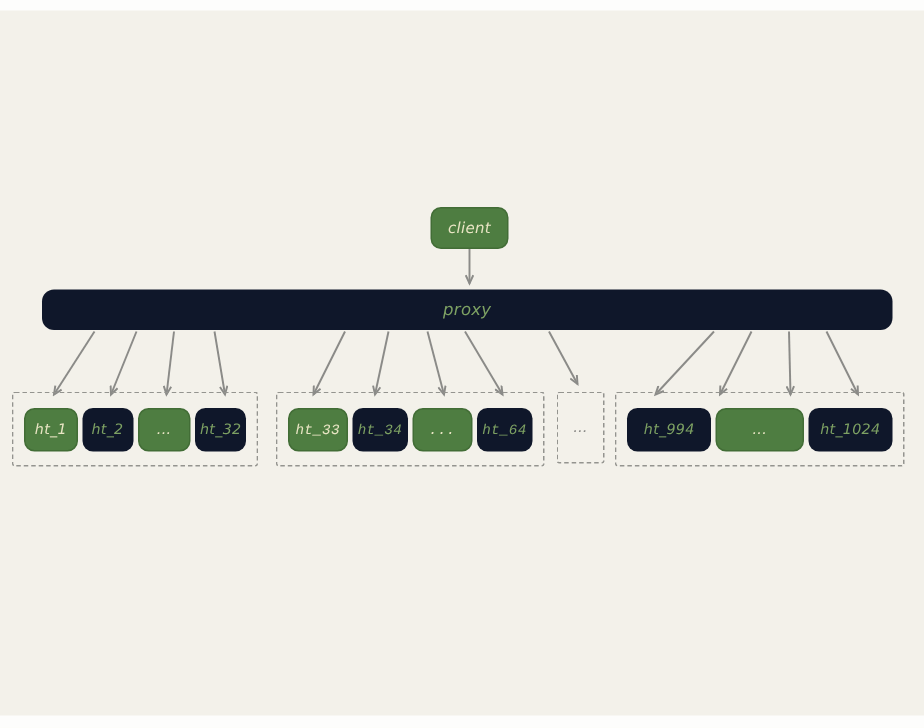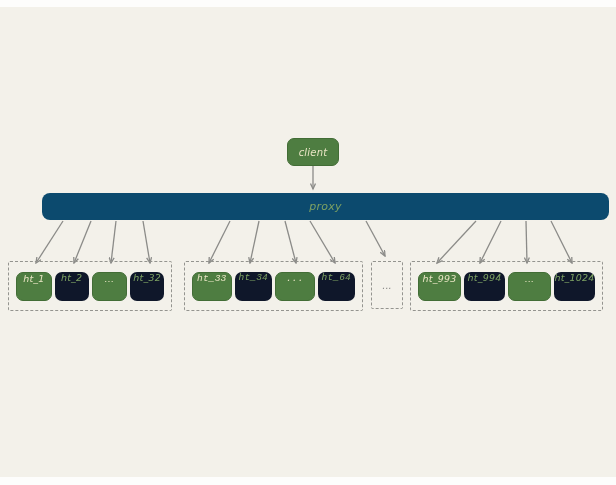--- a/index.html
+++ b/index.html
@@ -47,25 +47,25 @@
     top: 138px;
     width: 52px;
     height: 28px;
     background: #4e7d41;
     border: 1px solid #426d36;
     border-radius: 7px;
     color: #e9e5c4;
     font-size: 10px;
   }
   .node-proxy {
-    left: 42px;
+    left: 28px;
     top: 193px;
     width: 567px;
     height: 27px;
-    background: #0c4a6e;
+    background: #0f172a;
     border-radius: 8px;
     color: #7da163;
     font-size: 11px;
     text-align: right;
   }
   .group {
     position: absolute;
     top: 261px;
     height: 50px;
     z-index: 3;
@@ -78,21 +78,21 @@
     gap: 3px;
     padding: 0 7px;
   }
   .group-1 { left: 8px;   width: 164px; }
   .group-2 { left: 184px; width: 179px; font-family: Liberation Mono, monospace; }
   .group-3 { left: 410px; width: 193px; }
   .box {
     flex: 1 1 0;
     height: 29px;
     display: flex;
-    align-items: flex-start;
+    align-items: center;
     justify-content: center;
     border-radius: 7px;
     font-size: 9.5px;
     font-style: italic;
     letter-spacing: 0.2px;
     white-space: nowrap;
     overflow: hidden;
   }
   .box.dark {
     background: #4e7d41;
@@ -192,23 +192,20 @@
     <div class="box light">
         <span>ht_64</span>
       </div>
   </div>
 
   <div class="ellipsis-box">
     <span>...</span>
   </div>
 
   <div class="group group-3">
-    <div class="box dark">
-        <span>ht_993</span>
-      </div>
     <div class="box light">
         <span>ht_994</span>
       </div>
     <div class="box dark">
         <span>...</span>
       </div>
     <div class="box light">
         <span>ht_1024</span>
       </div>
   </div>

